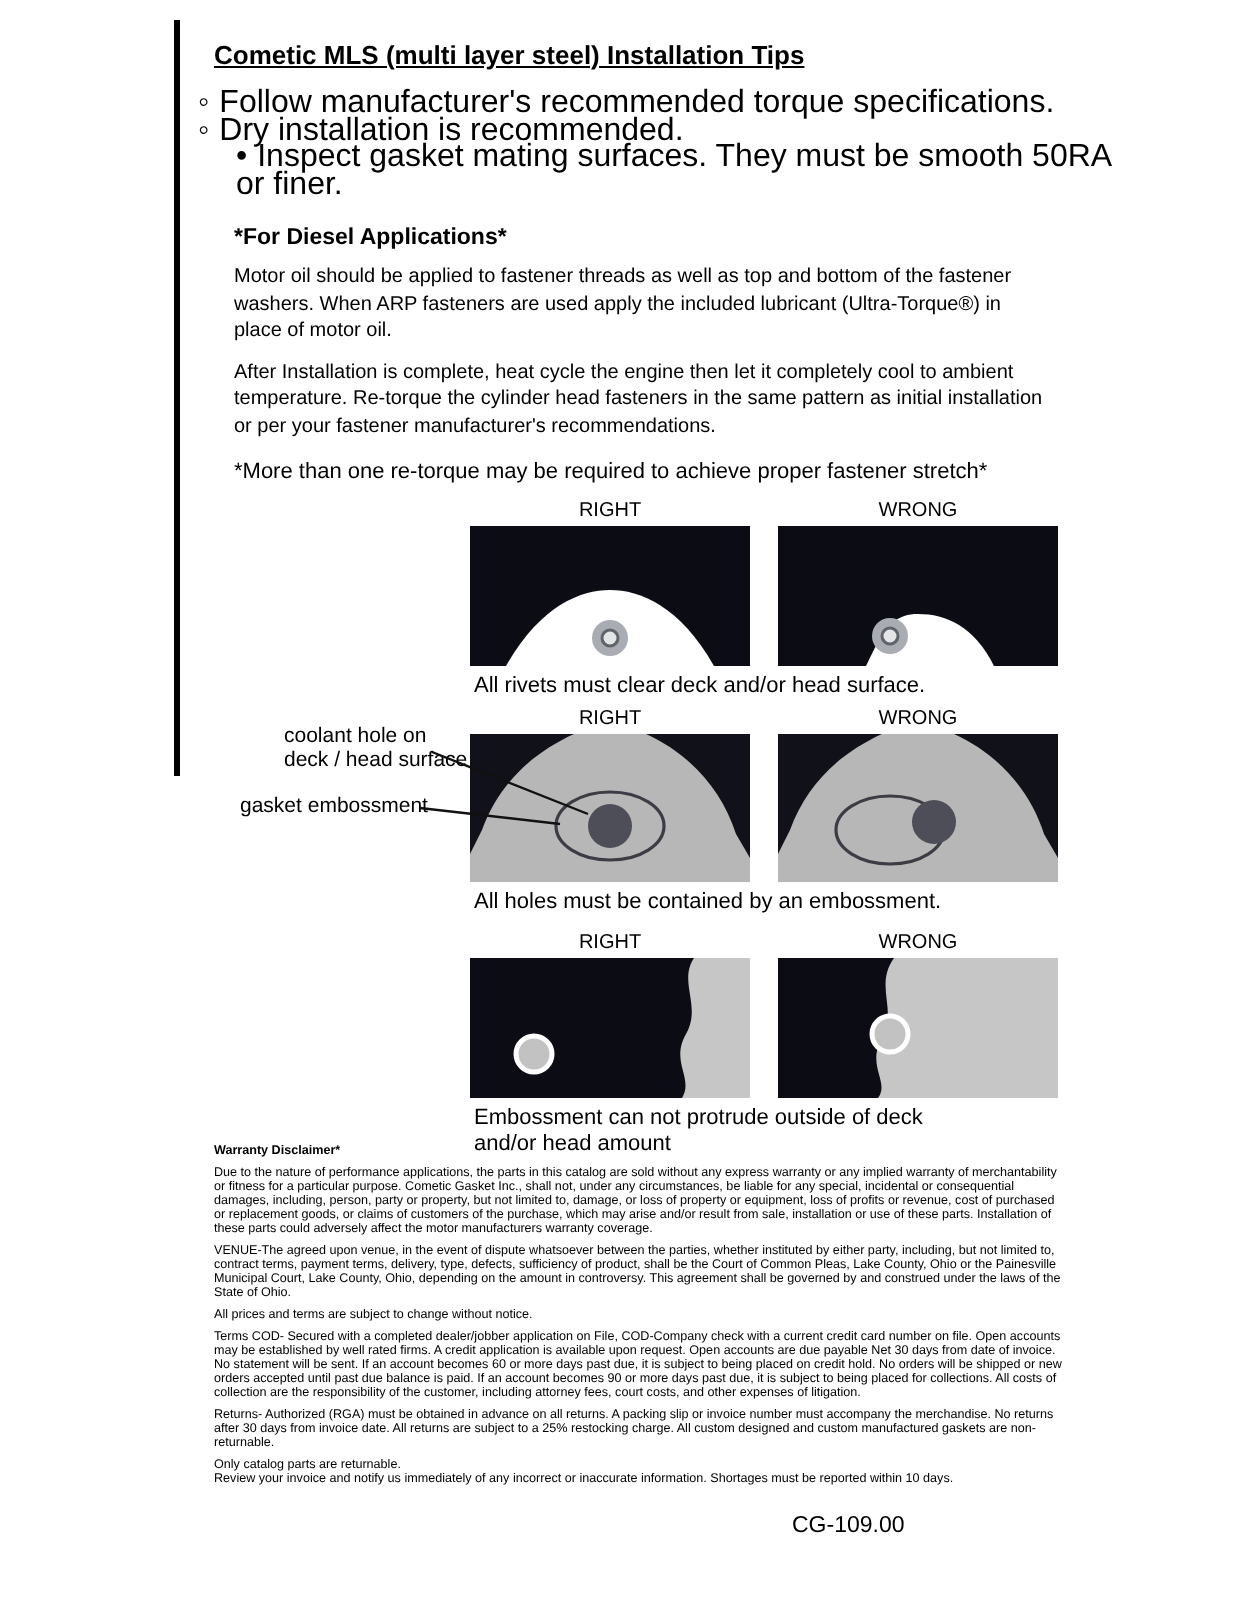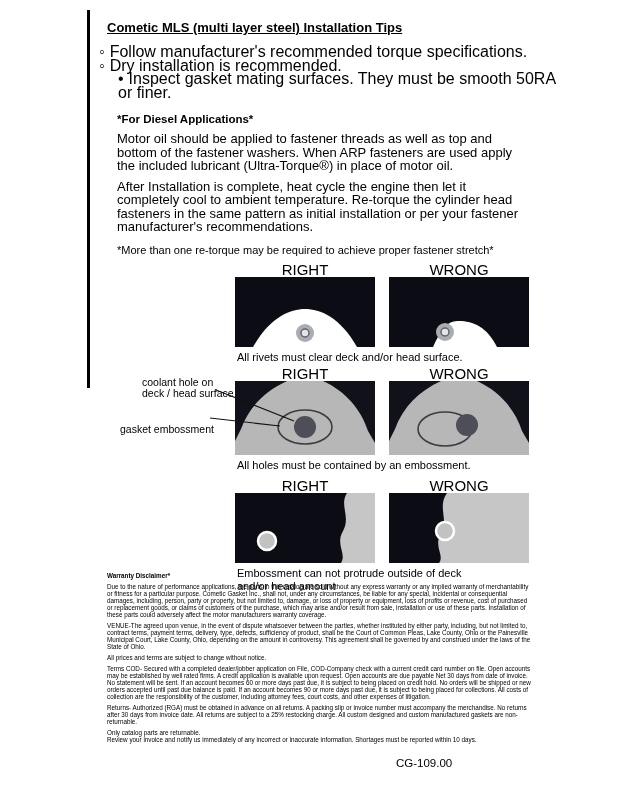--- a/index.html
+++ b/index.html
@@ -10,33 +10,33 @@
   .left-rule { position:absolute; left:87px; top:10px; width:3px; height:378px; background:#000; }
 
   .title { margin:0; padding-top:20px; margin-left:107px; font-size:13px; font-weight:bold; text-decoration:underline; }
 
   .bullets { margin:10px 0 0 99px; font-size:16px; line-height:13.5px; }
   .b::before  { content:"◦"; margin-right:5px; }
   .sb { margin-left:19px; }
   .sb::before { content:"•"; margin-right:5px; }
 
   .diesel-h { margin:14px 0 0 117px; font-size:11.5px; font-weight:bold; }
-  .p   { margin:7px 0 0 117px; width:408px; font-size:13px; line-height:13.5px; }
+  .p   { margin:7px 0 0 117px; width:408px; font-size:10px; line-height:13.5px; }
   .note { margin:10px 0 0 117px; font-size:11px; }
 
-  .dh { display:flex; gap:14px; margin:6px 0 0 235px; width:294px; font-size:15px; line-height:15px; }
+  .dh { display:flex; gap:14px; margin:6px 0 0 235px; width:294px; font-size:10px; line-height:15px; }
   .dh span { width:140px; text-align:center; }
   .drow { display:flex; gap:14px; margin-left:235px; width:294px; }
   .panel { width:140px; display:block; }
   .cap { margin:4px 0 0 237px; font-size:11px; line-height:13px; }
 
   .row2 { position:relative; margin-top:2px; }
   .callout { position:absolute; font-size:10.5px; line-height:11.5px; }
   .c1 { left:142px; top:11px; }
-  .c2 { left:120px; top:58px; }
+  .c2 { left:120px; top:46px; }
   .lines { position:absolute; left:0; top:0; width:420px; height:100px; pointer-events:none; }
 
   .disc { position:absolute; left:107px; top:572px; width:424px; font-size:6.3px; line-height:7px; }
   .disc-h { font-weight:bold; margin:0 0 4px 0; }
   .dp { margin:0 0 4px 0; }
   .dp-tight { margin:0; }
   .footer { position:absolute; left:396px; top:757px; font-size:11.5px; }
 </style>
 </head>
 <body>

